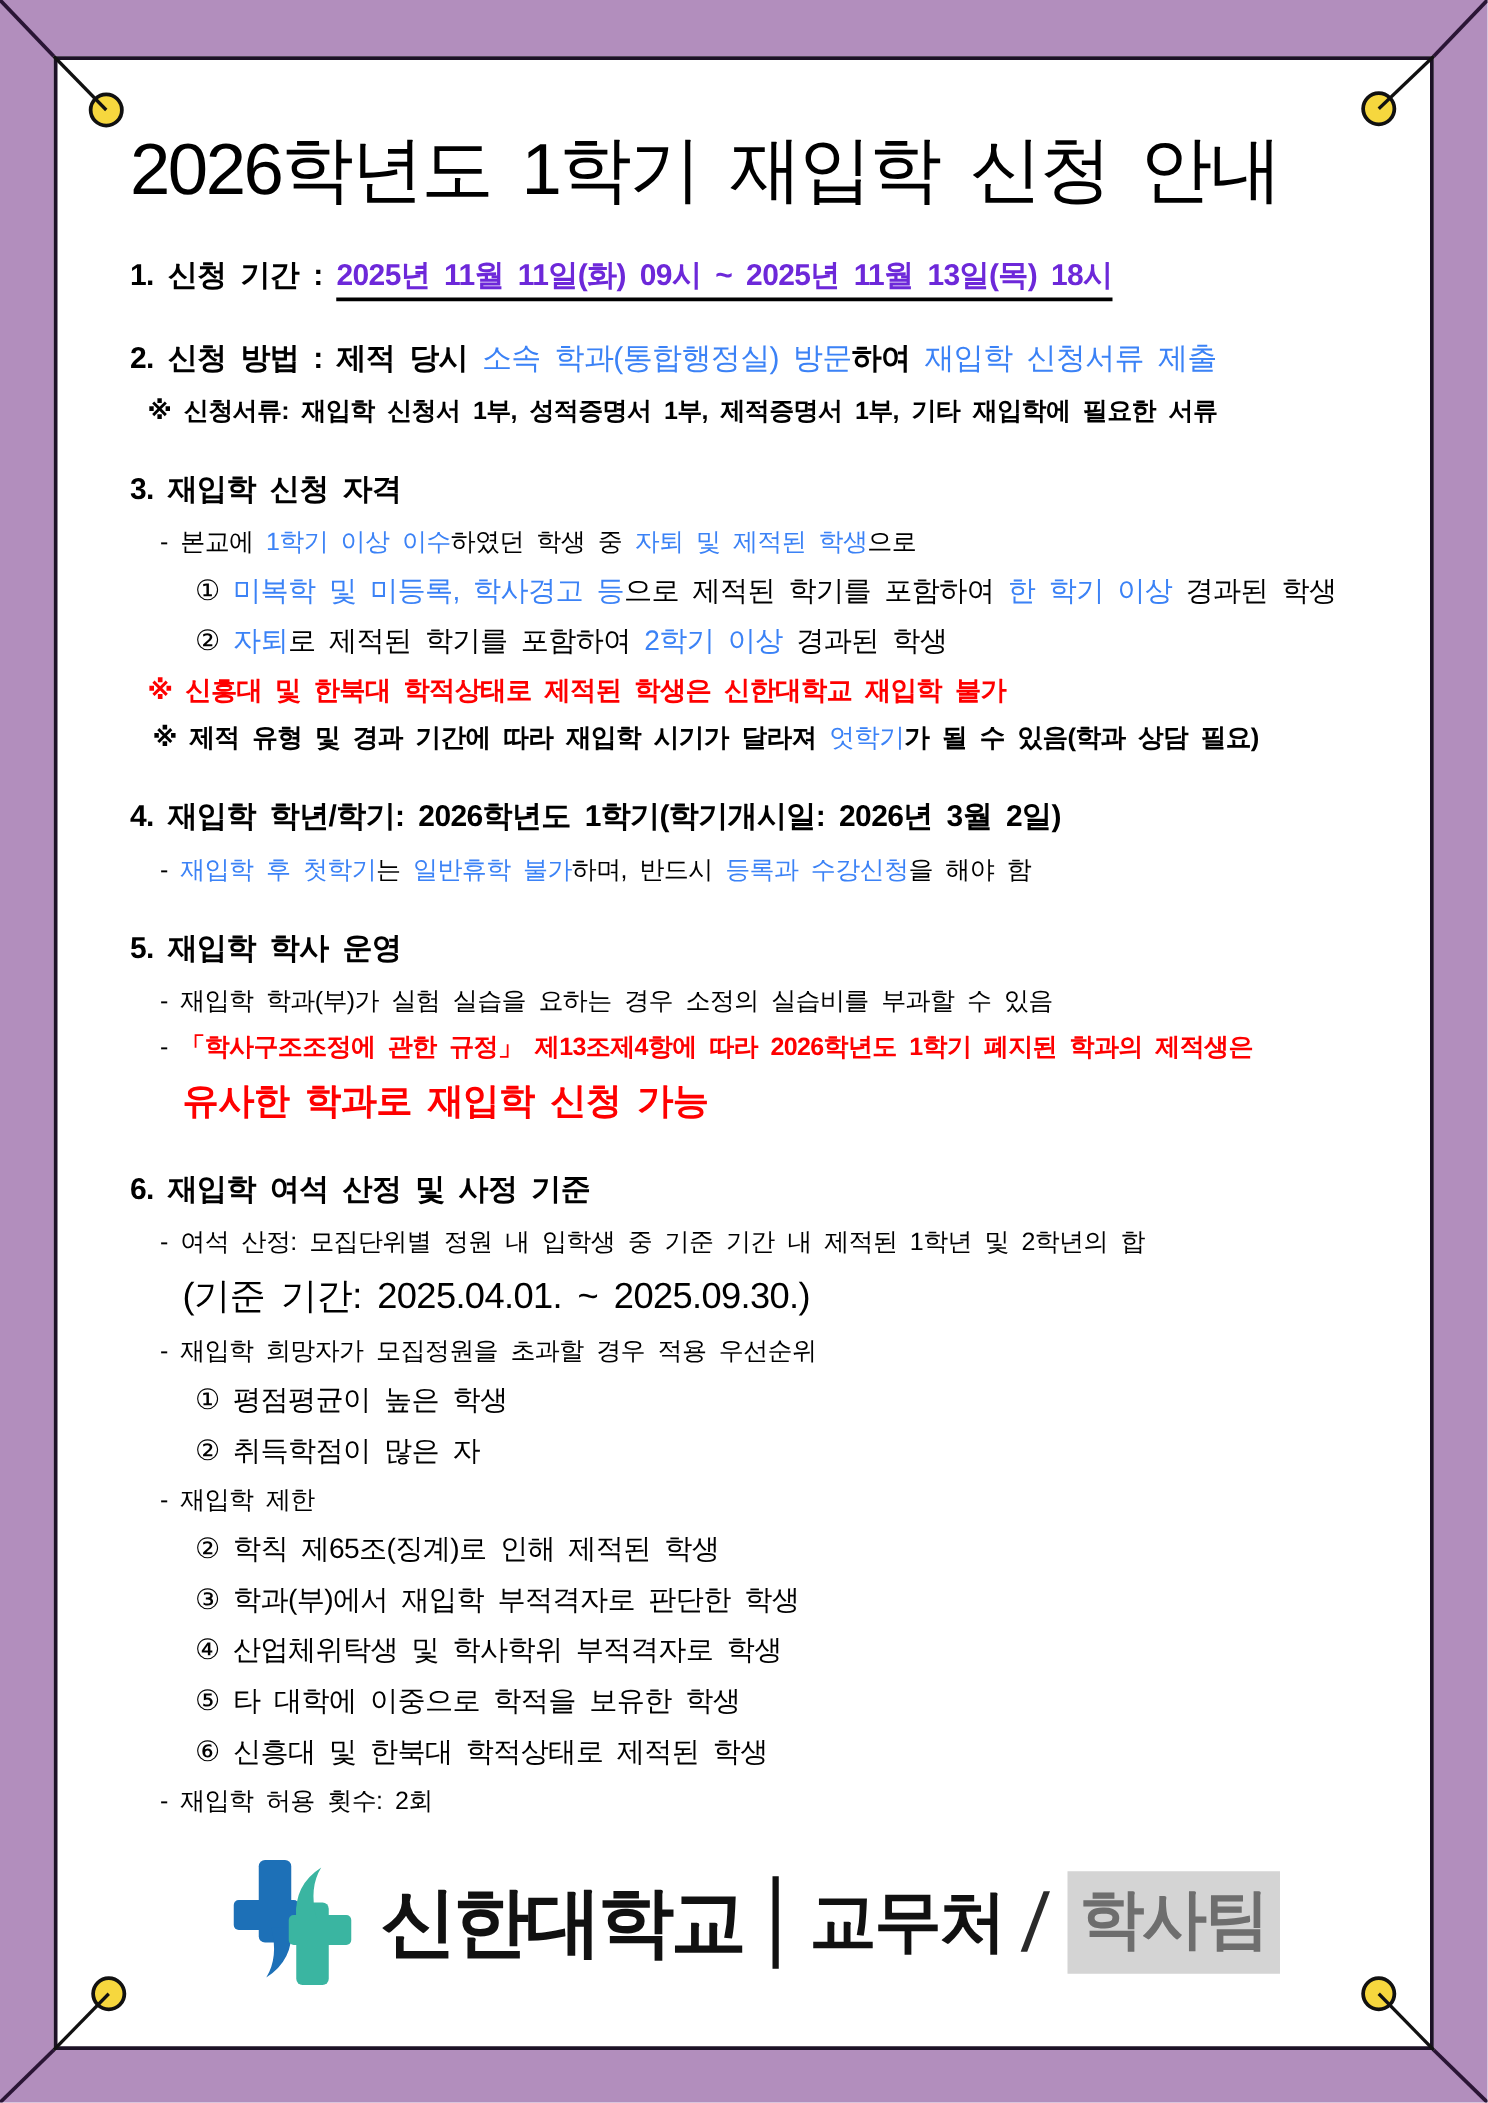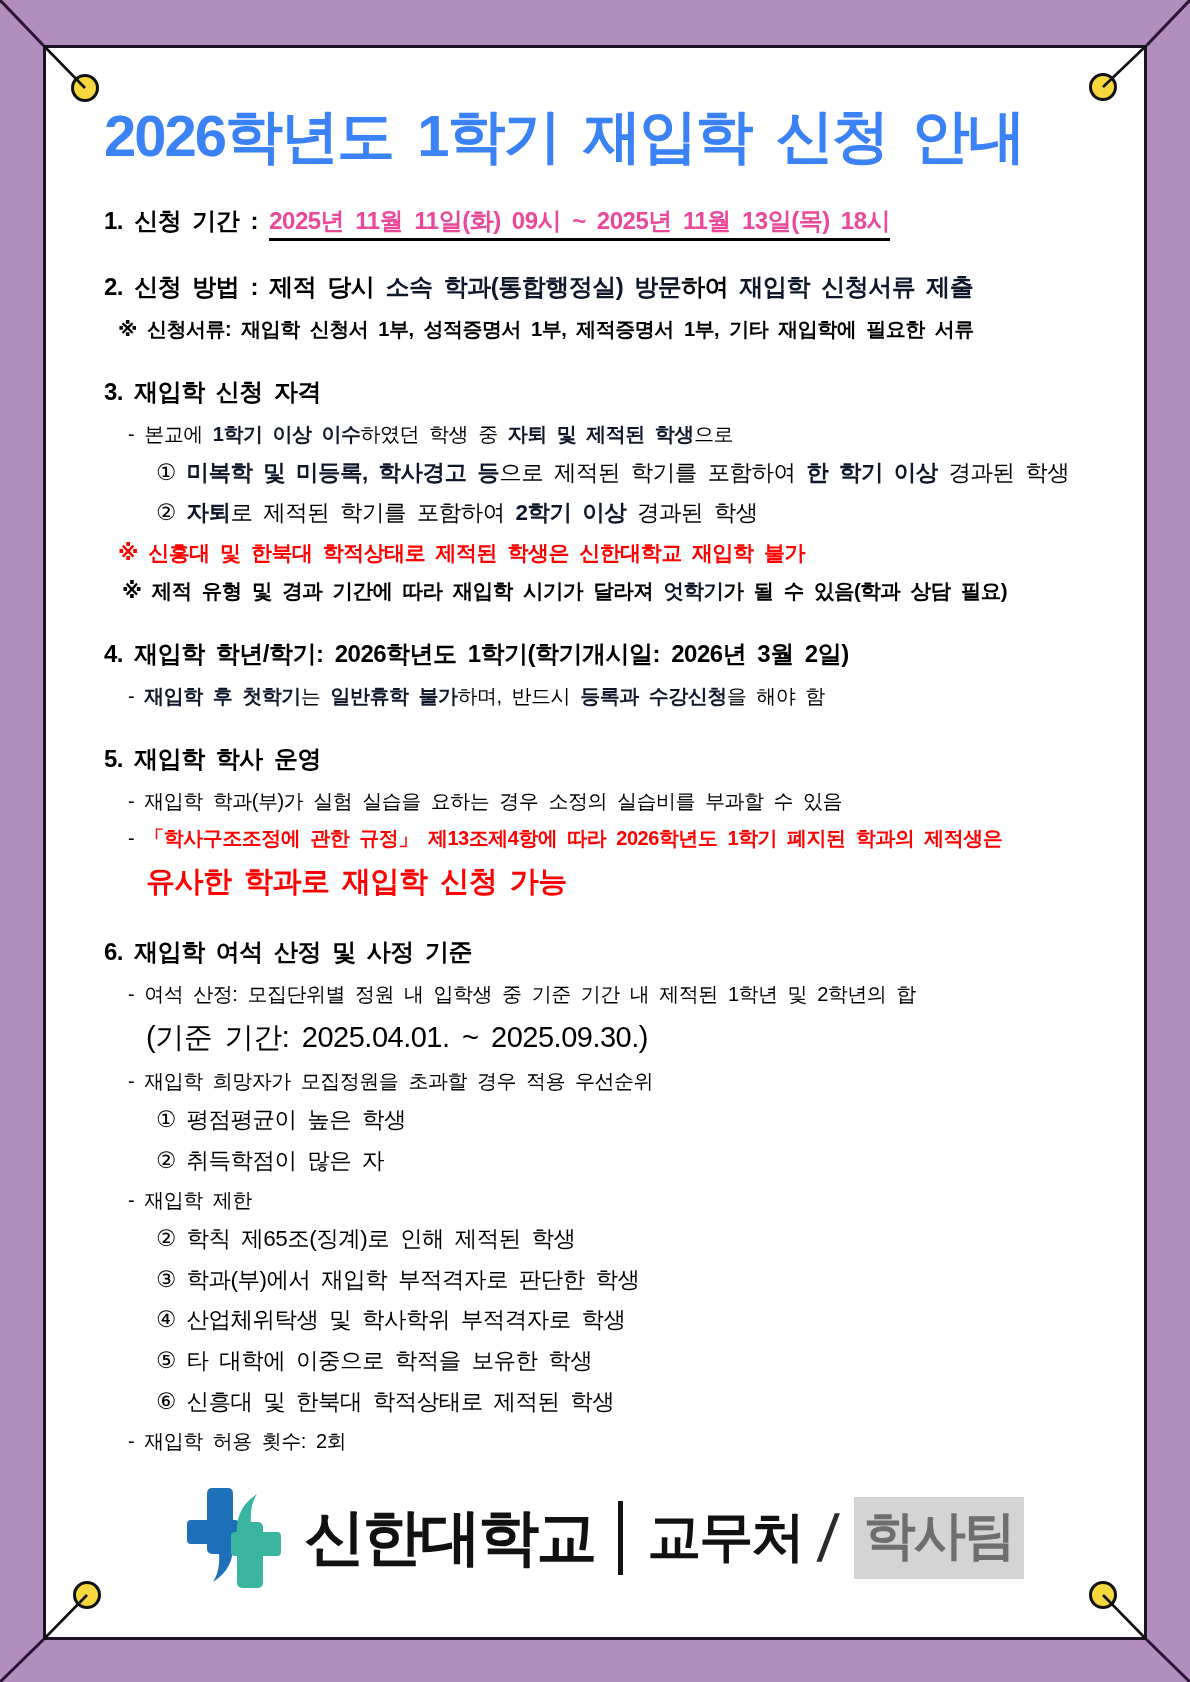--- a/index.html
+++ b/index.html
@@ -14,42 +14,42 @@
     position:absolute;
     left:43px;top:45px;right:43px;bottom:42px;
     background:#ffffff;
     border:3px solid #1c1226;
     box-sizing:border-box;
     padding:30px 40px 0 58px;
   }
   .deco{position:absolute;inset:0;width:100%;height:100%;pointer-events:none;z-index:6;}
   h1.title{
     font-size:58px;
-    font-weight:700;
-    color:#3b82f6;
+    font-weight:400;
+    color:#000000;
     letter-spacing:-2px;
     word-spacing:10px;
     margin:22px 0 30px 0;
     line-height:1.25;
     white-space:nowrap;
   }
   .sec{margin:0 0 30px 0;}
   .line{line-height:1.5;margin:7px 0;color:#000;word-spacing:5px;letter-spacing:-0.5px;}
   .line.h{font-size:24px;font-weight:700;margin:6px 0 9px 0;}
   .line.d{font-size:20px;font-weight:500;padding-left:24px;}
   .line.c{font-size:22.5px;font-weight:500;padding-left:52px;}
   .line.t{font-size:29px;font-weight:500;padding-left:42px;}
   .line.n{font-size:20px;font-weight:700;padding-left:14px;}
   .line.nb{font-size:20.5px;font-weight:700;padding-left:18px;}
   .line.nr{font-size:21px;font-weight:700;padding-left:14px;}
   .seg-k{color:#000000;}
-  .seg-b{color:#0f172a;font-weight:700;}
+  .seg-b{color:#3b82f6;font-weight:400;}
   .seg-r{color:#fe0000;font-weight:700;}
   .seg-bu{
-    color:#ec4899;font-weight:700;
+    color:#6d28d9;font-weight:700;
     border-bottom:3px solid #000;
     padding-bottom:4px;
   }
   .footer{
     display:flex;align-items:center;justify-content:center;
     gap:20px;margin-top:26px;
   }
   .logo-mark{width:100px;height:104px;flex:0 0 auto;}
   .uni-name{font-size:61px;font-weight:800;color:#111;letter-spacing:-3px;white-space:nowrap;}
   .vbar{width:5px;height:74px;background:#111;margin:0 4px;}

